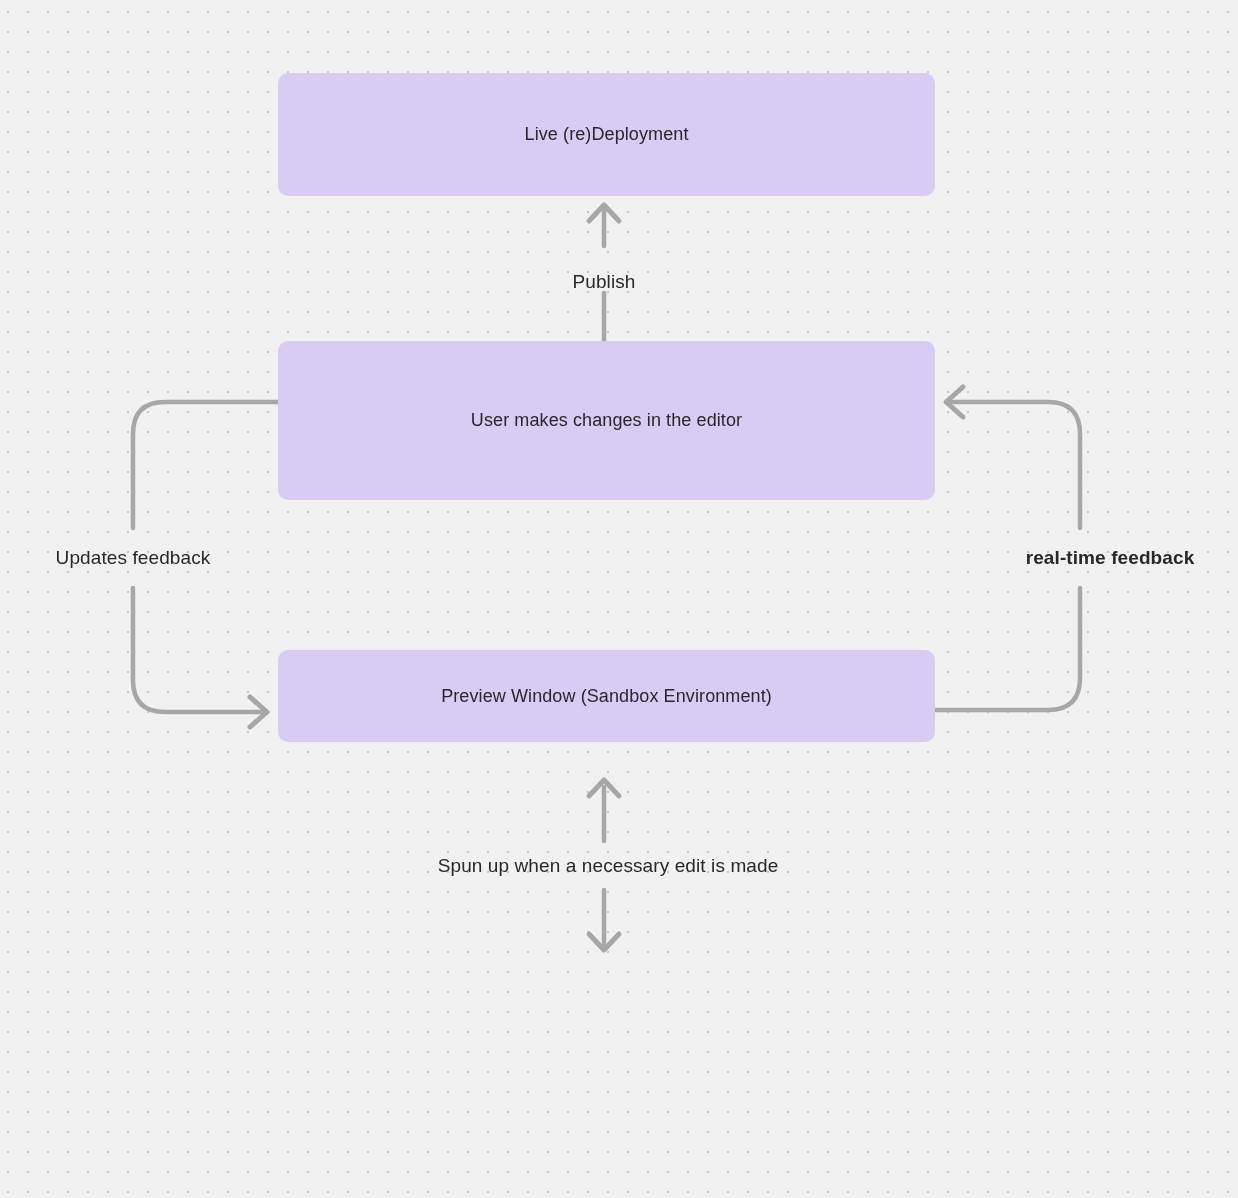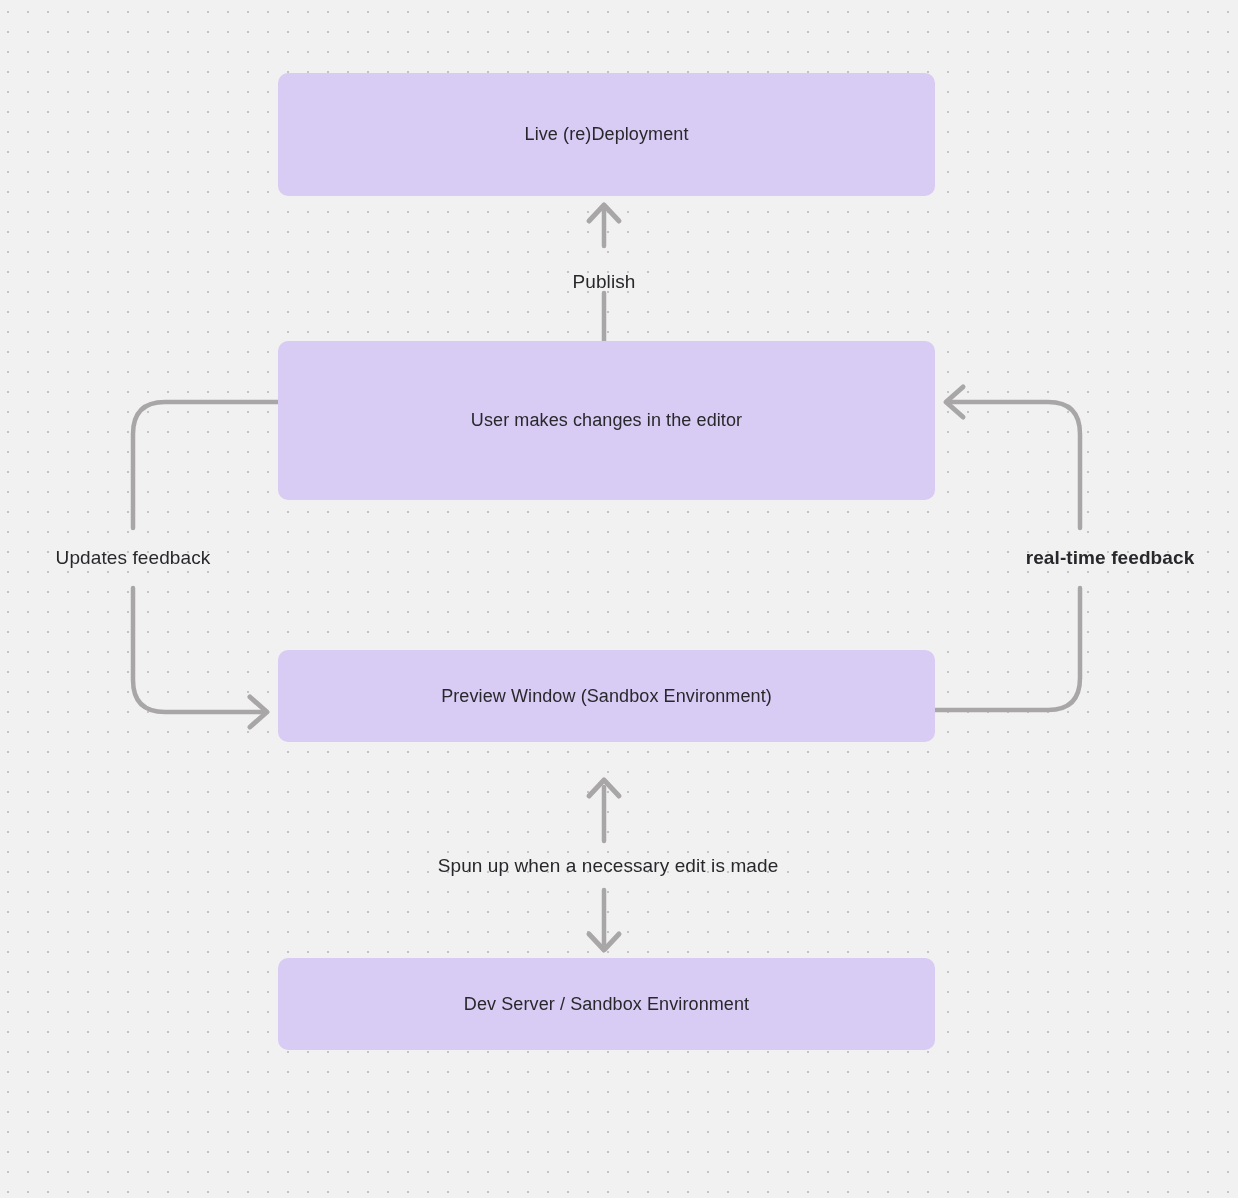--- a/index.html
+++ b/index.html
@@ -108,22 +108,19 @@
   </div>
 
   <div class="node node-user">
     <span>User makes changes in the editor</span>
   </div>
 
   <div class="node node-preview">
     <span>Preview Window (Sandbox Environment)</span>
   </div>
 
-  <div class="node node-dev">
-    <span>Dev Server / Sandbox Environment</span>
-  </div>
 
   <div class="edge-label label-publish">Publish</div>
   <div class="edge-label label-updates">Updates feedback</div>
   <div class="edge-label label-feedback">real-time feedback</div>
   <div class="edge-label label-spunup">Spun up when a necessary edit is made</div>
 
 </div>
 
 </body></html>

